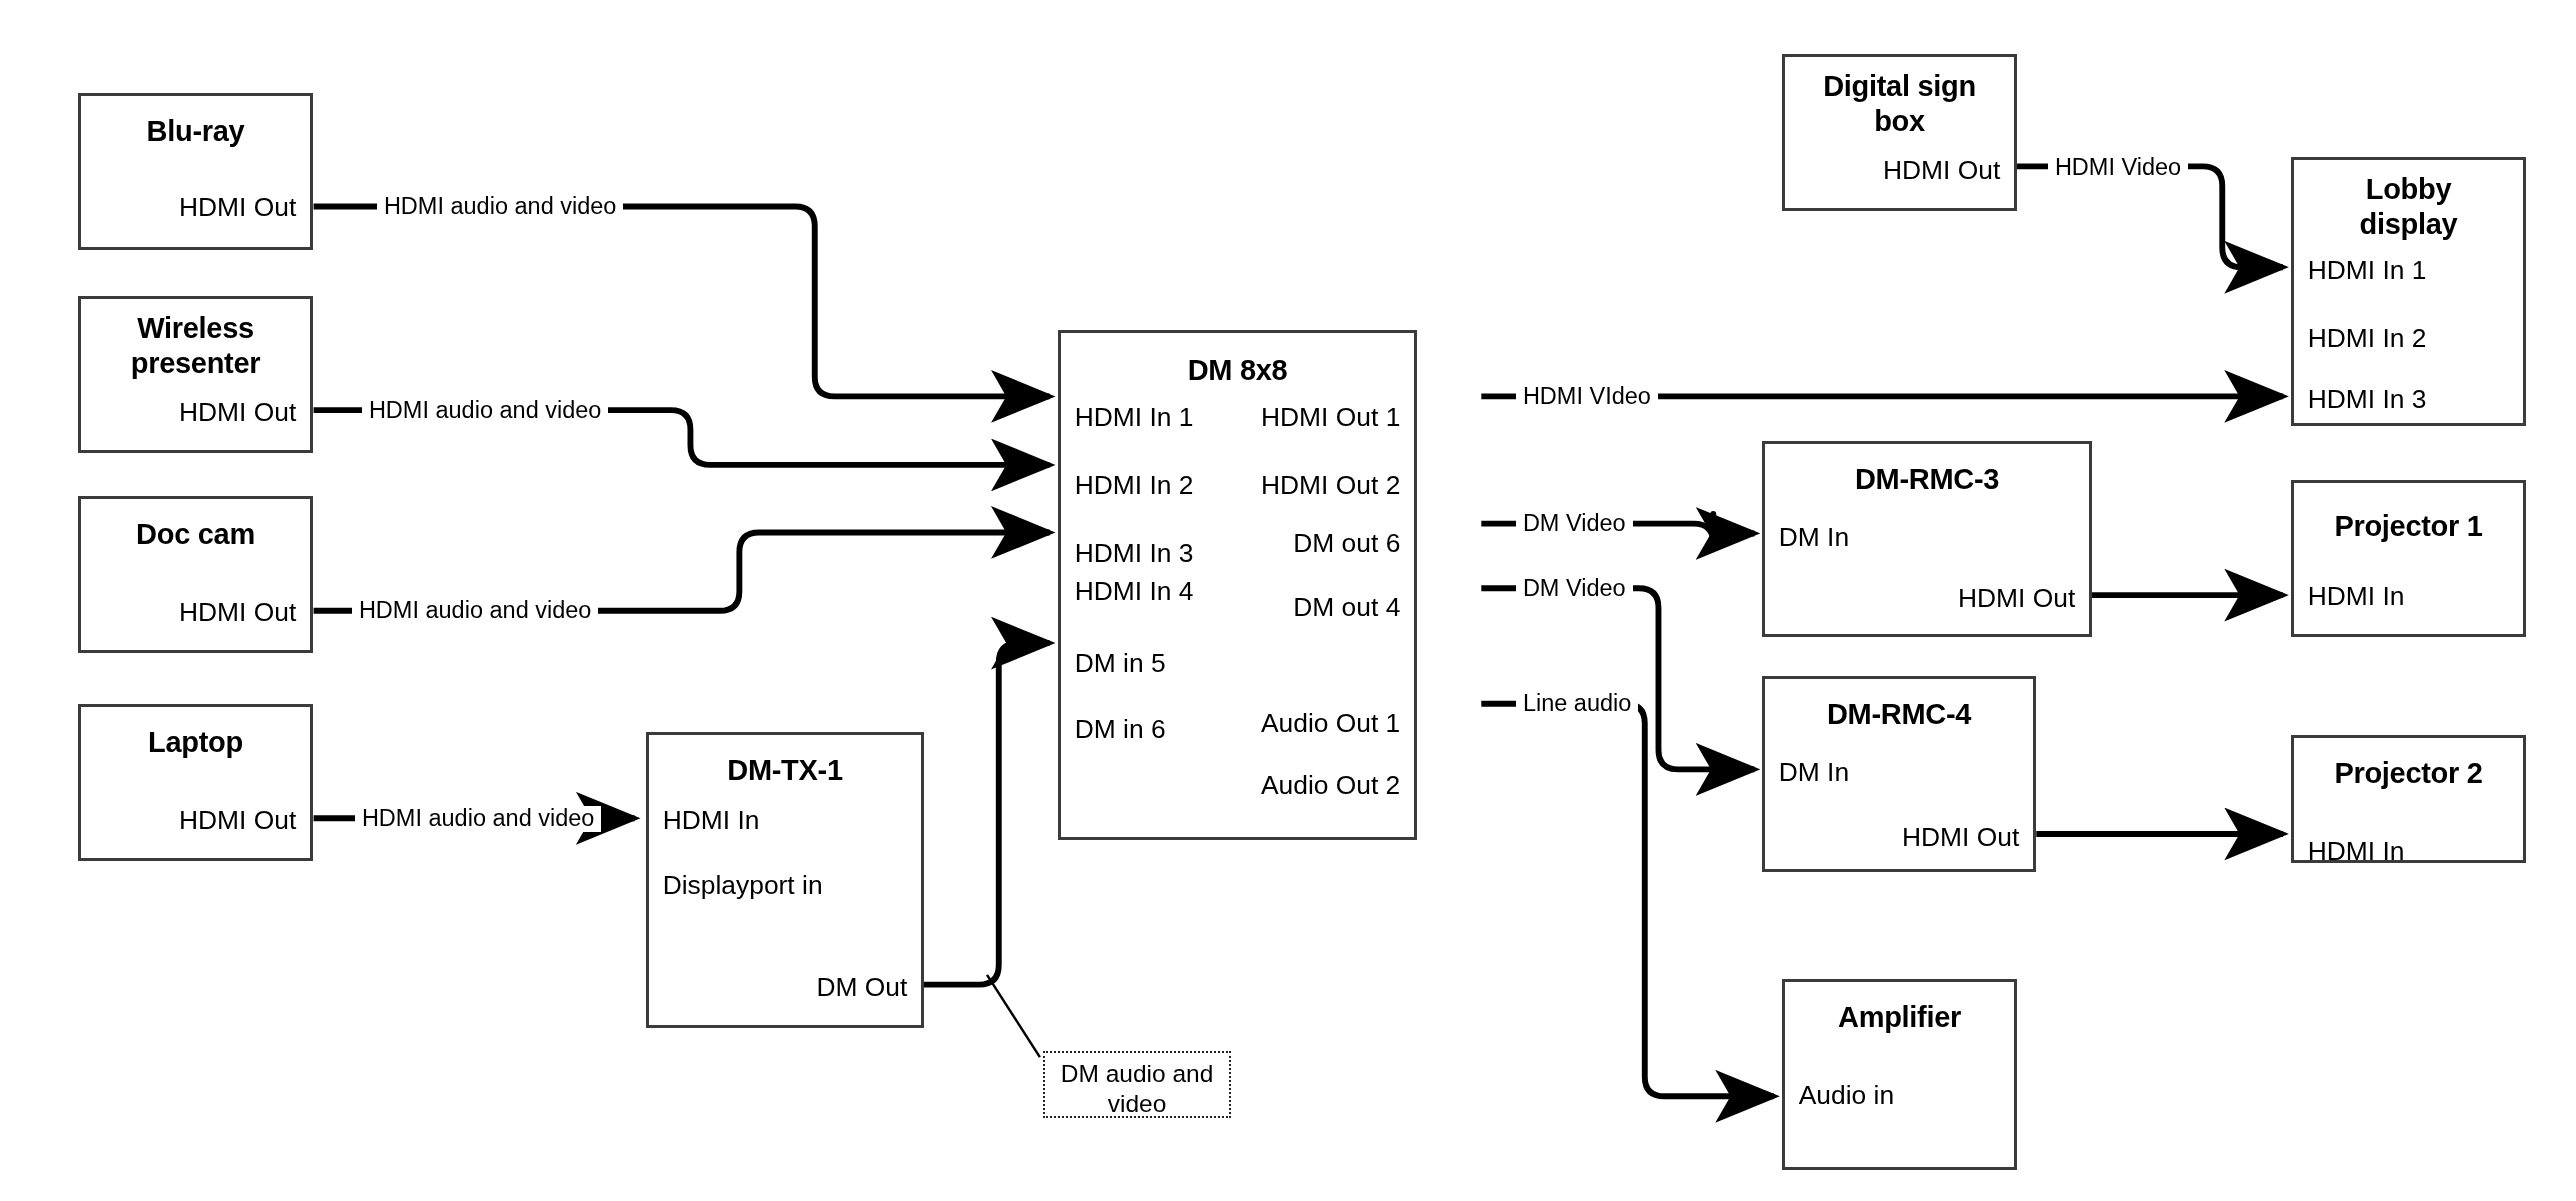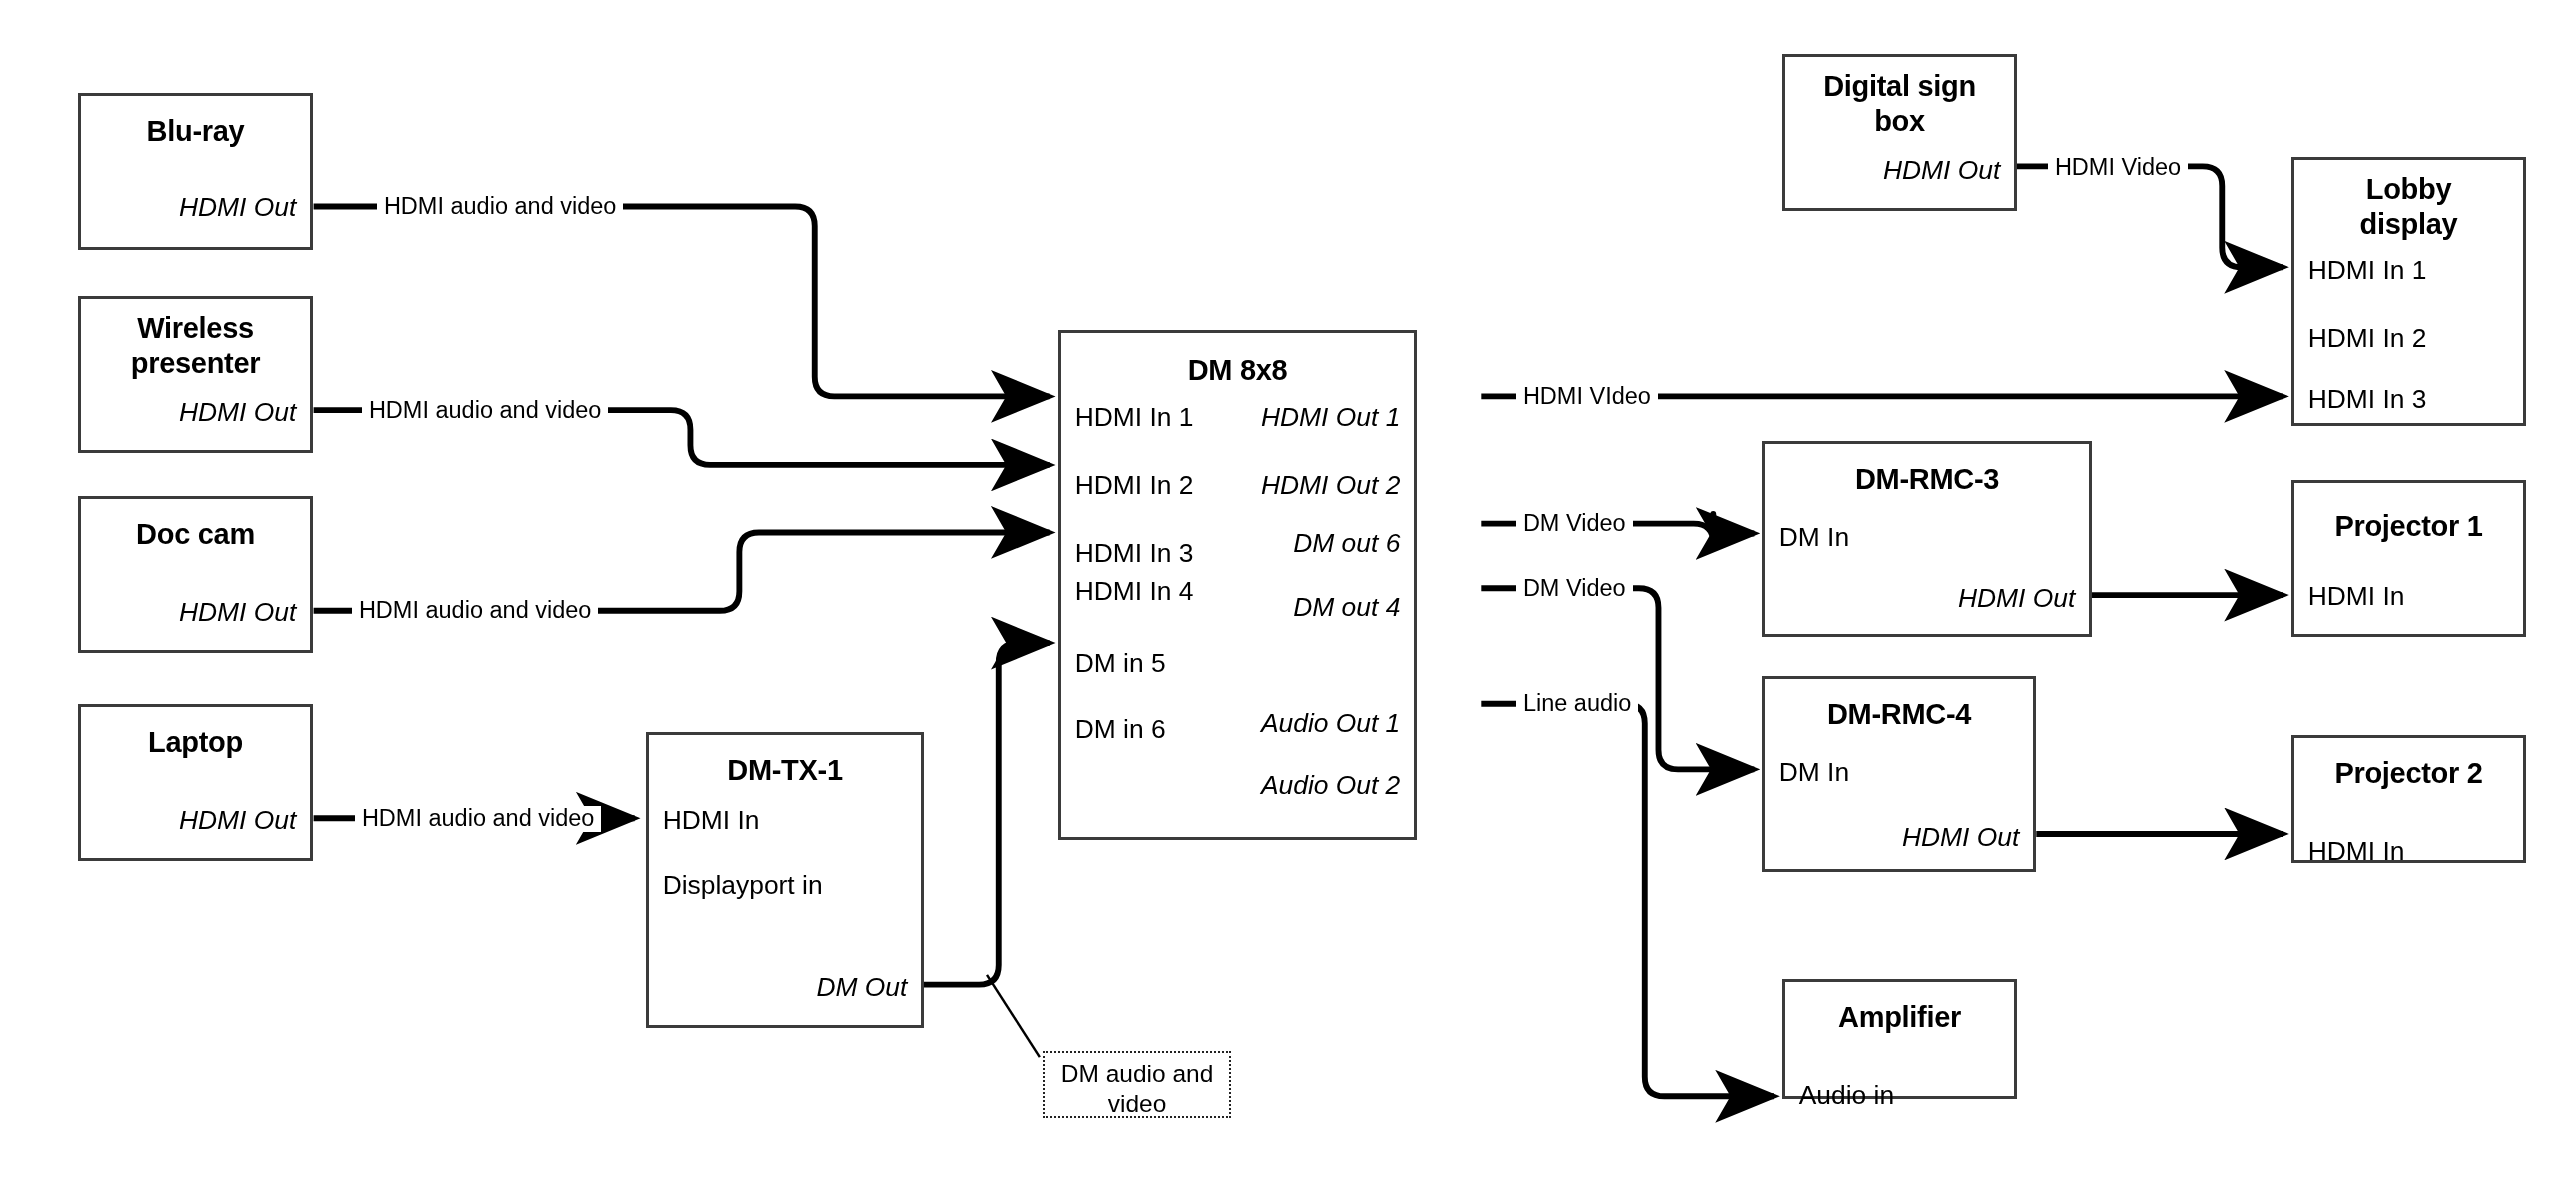--- a/index.html
+++ b/index.html
@@ -38,21 +38,21 @@
     line-height:35px;
     letter-spacing:-0.3px;
   }
   .port{
     position:absolute;
     font-size:26.4px;
     line-height:31px;
     white-space:nowrap;
   }
   .port.left{ text-align:left; }
-  .port.right{ text-align:right;font-style:italic; }
+  .port.right{ text-align:right; }
   .wirelabel{
     position:absolute;
     font-size:23.5px;
     line-height:25.5px;
     background:#ffffff;
     padding:0 6.9px;
     white-space:nowrap;
     z-index:4;
     text-align:center;
   }
@@ -185,21 +185,21 @@
   <div class="node" style="left:2291px; top:480px; width:235px; height:157px;">
     <div class="title" style="top:17.6px;margin-top:8px;">Projector 1</div>
     <div class="port left" style="left:13.7px; top:98px;">HDMI In</div>
   </div>
 
   <div class="node" style="left:2291px; top:722px; width:235px; height:128px;margin-top:13px;">
     <div class="title" style="top:17.6px;">Projector 2</div>
     <div class="port left" style="left:13.7px; top:98px;">HDMI In</div>
   </div>
 
-  <div class="node" style="left:1782px; top:979px; width:235px; height:120px;">
+  <div class="node" style="left:1782px; top:979px; width:235px; height:191px;">
     <div class="title" style="top:17.6px;">Amplifier</div>
     <div class="port left" style="left:13.7px; top:98px;">Audio in</div>
   </div>
 
   <div class="wirelabel" style="left:377px; top:194px;">HDMI audio and video</div>
 
   <div class="wirelabel" style="left:362px; top:398px;">HDMI audio and video</div>
 
   <div class="wirelabel" style="left:352px; top:598px;">HDMI audio and video</div>
 

